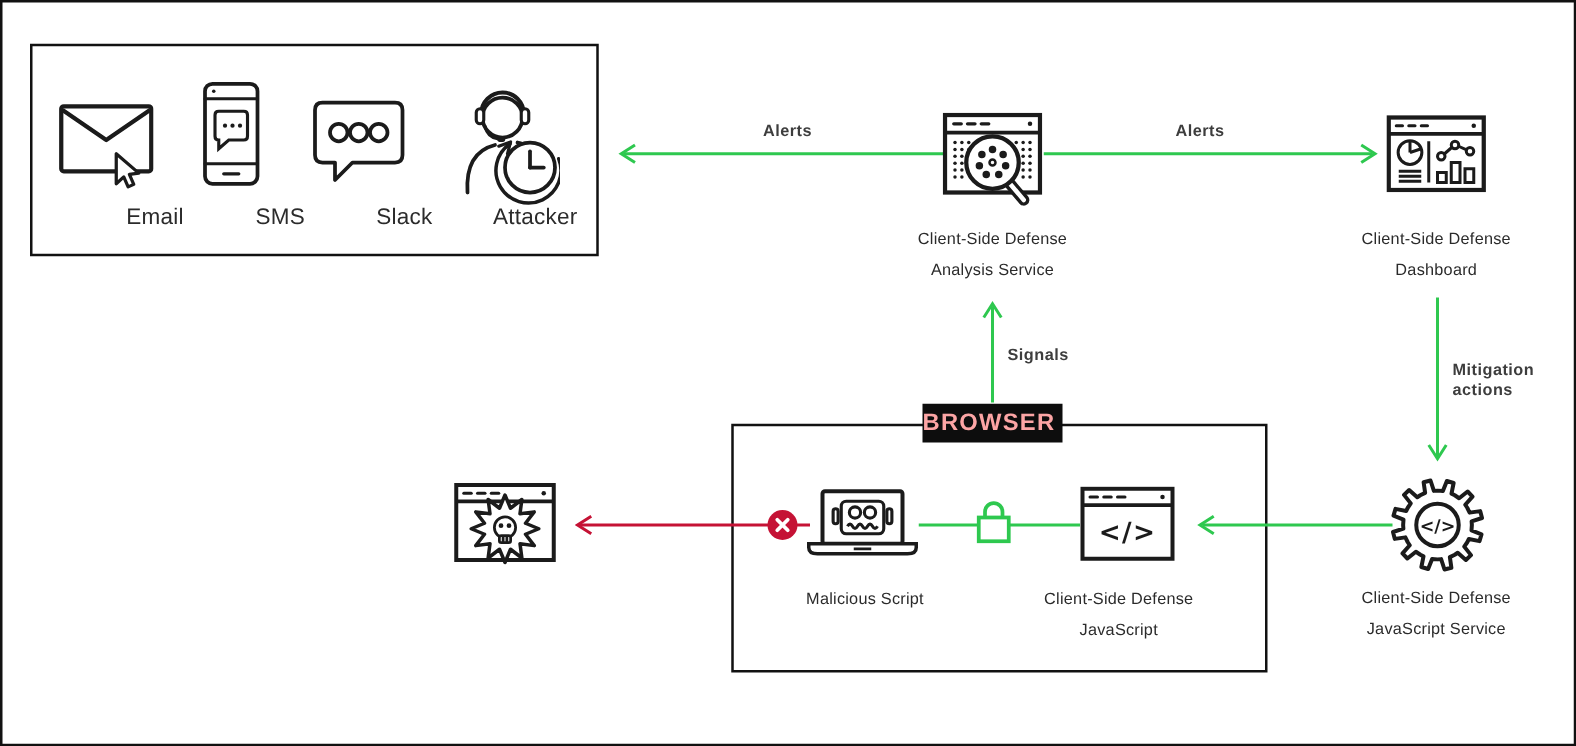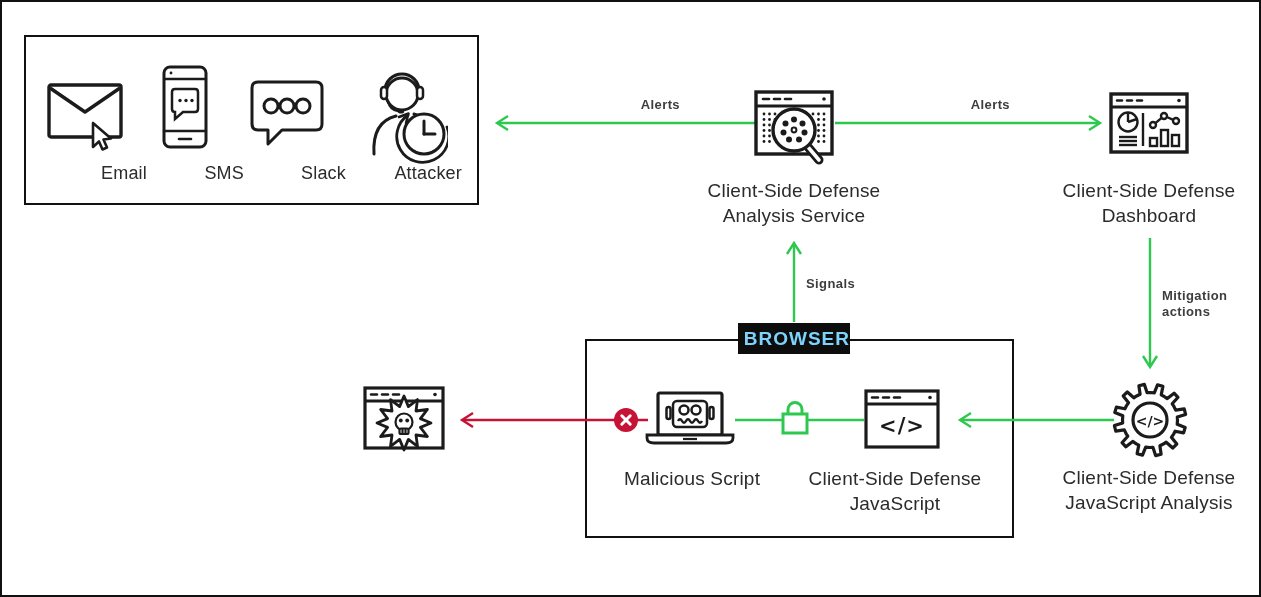--- a/index.html
+++ b/index.html
@@ -5,28 +5,28 @@
   html,body{margin:0;padding:0;background:#fff;}
   #canvas{
     position:relative;width:1261px;height:597px;background:#fff;
     border:2px solid #111;box-sizing:border-box;overflow:hidden;
     font-family:"Liberation Sans",sans-serif;color:#2f2f2f;
   }
   .abs{position:absolute;}
   
   #notification-box{left:22px;top:33px;width:455px;height:170px;border:2px solid #111;box-sizing:border-box;z-index:1;}
   #browser-box{left:583px;top:337px;width:429px;height:199px;border:2px solid #111;box-sizing:border-box;z-index:1;}
-  #browser-tag{left:736px;top:321px;width:112px;height:31px;background:#0d0d0d;color:#7dd3fc;
-    display:flex;align-items:center;justify-content:flex-end;font-weight:bold;font-size:19px;
+  #browser-tag{left:736px;top:321px;width:112px;height:31px;background:#0d0d0d;color:#fca5a5;
+    display:flex;align-items:center;justify-content:flex-start;font-weight:bold;font-size:19px;
     letter-spacing:1px;z-index:11;}
   
-  .node-label{width:200px;text-align:center;font-size:19px;line-height:25px;color:#2b2b2b;z-index:10;letter-spacing:.2px;}
+  .node-label{width:200px;text-align:center;font-size:13px;line-height:25px;color:#2b2b2b;z-index:10;letter-spacing:.2px;}
   .channel-label{width:120px;text-align:right;font-size:18px;color:#2b2b2b;letter-spacing:.2px;}
   .edge-label{font-weight:bold;font-size:13px;color:#3d3d3d;letter-spacing:.4px;z-index:10;}
-  .edge-label.center{width:100px;text-align:right;}
+  .edge-label.center{width:100px;text-align:center;}
   #label-mitigation{width:80px;line-height:16px;}
   
   #edges{left:0;top:0;z-index:5;pointer-events:none;}
   .icon{z-index:10;}
   .overlay-icon{z-index:12;}
 </style>
 </head>
 <body>
 
 <div id="canvas">
@@ -206,21 +206,21 @@
     <div>Dashboard</div>
   </div>
 
   <svg class="abs icon" style="left:1110px;top:380px" width="76" height="76" viewBox="0 0 76 76">
     <polygon class="gear-shape" fill="#fff" stroke="#1b1b1b" stroke-width="3.2" stroke-linejoin="round" points="65.5,38.0 65.2,42.3 73.2,45.5 71.6,50.9 63.1,49.2 61.8,51.8 59.4,55.3 64.8,62.1 60.7,66.0 54.2,60.2 51.8,61.8 47.9,63.7 49.1,72.2 43.6,73.6 40.9,65.3 38.0,65.5 33.7,65.2 30.5,73.2 25.1,71.6 26.8,63.1 24.3,61.8 20.7,59.4 13.9,64.8 10.0,60.7 15.8,54.2 14.2,51.8 12.3,47.9 3.8,49.1 2.4,43.6 10.7,40.9 10.5,38.0 10.8,33.7 2.8,30.5 4.4,25.1 12.9,26.8 14.2,24.2 16.6,20.7 11.2,13.9 15.3,10.0 21.8,15.8 24.2,14.2 28.1,12.3 26.9,3.8 32.4,2.4 35.1,10.7 38.0,10.5 42.3,10.8 45.5,2.8 50.9,4.4 49.2,12.9 51.8,14.2 55.3,16.6 62.1,11.2 66.0,15.3 60.2,21.8 61.8,24.2 63.7,28.1 72.2,26.9 73.6,32.4 65.3,35.1"></polygon>
     <circle cx="38" cy="38" r="17" fill="#fff" stroke="#1b1b1b" stroke-width="3.2"></circle>
     <text x="38" y="43.5" text-anchor="middle" font-family="DejaVu Sans, sans-serif" font-size="14" font-weight="bold" fill="#1b1b1b">&lt;/&gt;</text>
   </svg>
   <div class="abs node-label" style="left:1047px;top:463px">
     <div>Client-Side Defense</div>
-    <div>JavaScript Analysis</div>
+    <div>JavaScript Service</div>
   </div>
 
   <svg class="abs icon" style="left:361px;top:384px" width="82" height="72" viewBox="0 0 82 72">
     <g fill="none" stroke="#1b1b1b" stroke-width="3.2">
       <rect x="2" y="2" width="78" height="60" fill="#fff"></rect>
       <line x1="2" y1="15" x2="80" y2="15" stroke-width="3"></line>
       <g stroke-width="2.4" stroke-linecap="round">
         <line x1="8" y1="8.5" x2="14" y2="8.5"></line>
           <line x1="19" y1="8.5" x2="25" y2="8.5"></line>
           <line x1="30" y1="8.5" x2="36" y2="8.5"></line>

